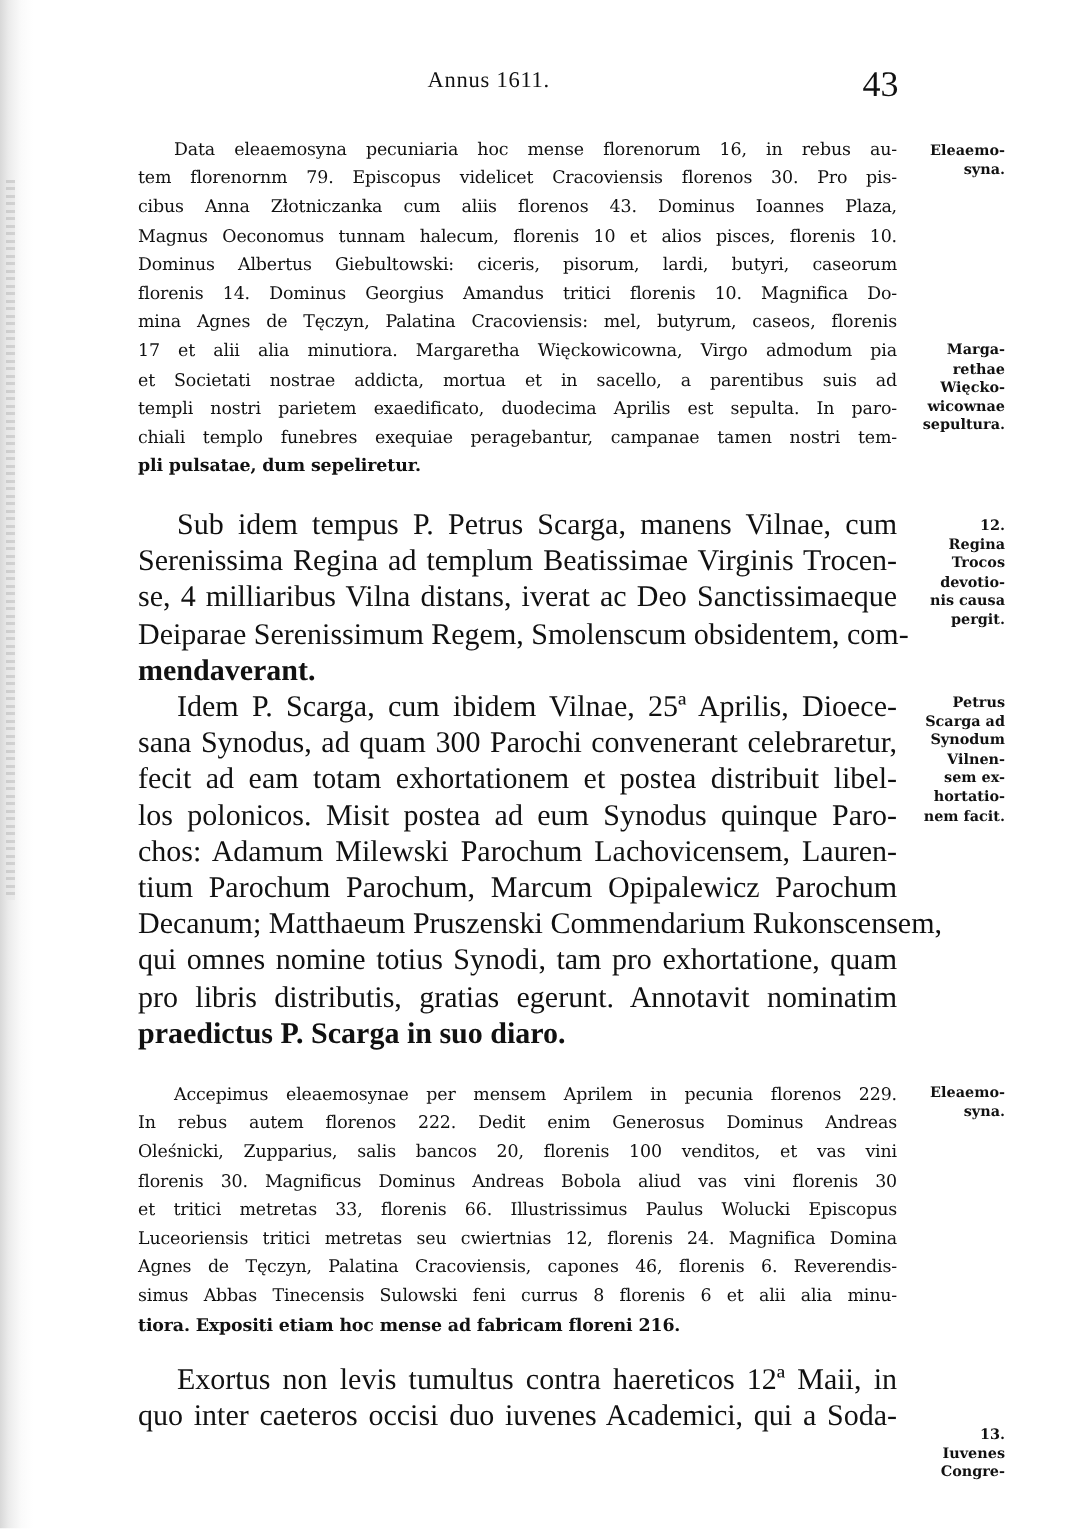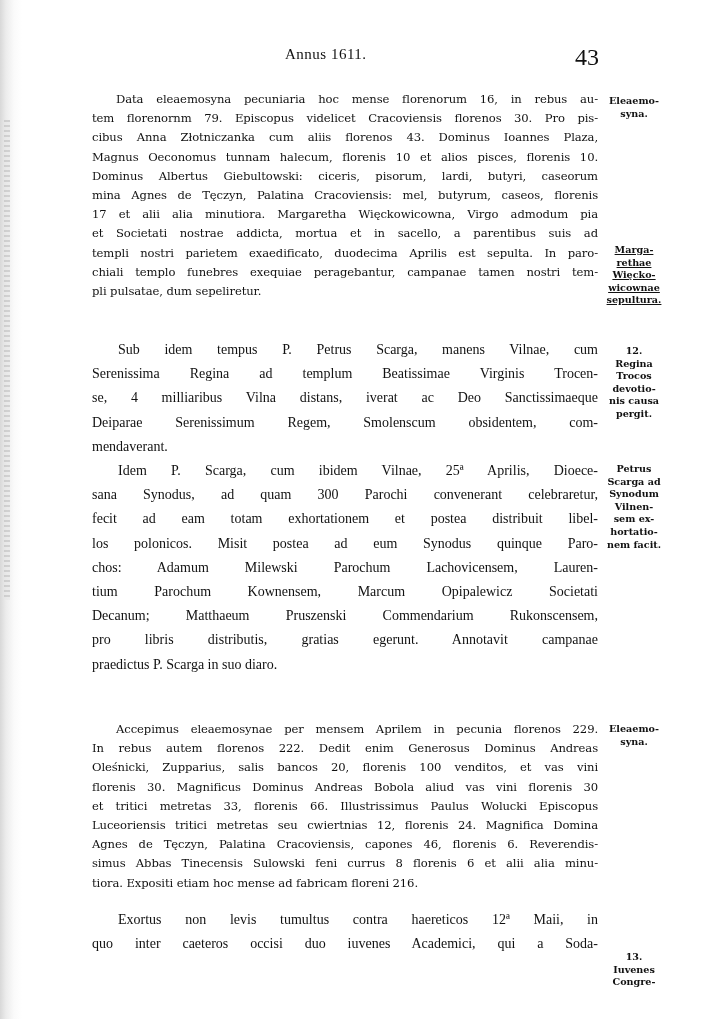--- a/index.html
+++ b/index.html
@@ -22,47 +22,48 @@
   .running-head {
     position: absolute; left: 285px; top: 2px;
     font-family: "Liberation Serif", serif; font-size: 15px; letter-spacing: .5px;
   }
   .page-num {
     position: absolute; left: 575px; top: 0px;
     font-family: "Liberation Serif", serif; font-size: 24px;
   }
   .block { position: absolute; left: 92px; width: 506px; text-align: justify; }
   .small { font-family: "DejaVu Serif", serif; font-size: 11.6px; line-height: 19.2px; font-weight: 500; letter-spacing: -.1px; }
-  .large { font-family: "Liberation Serif", serif; font-size: 14px; line-height: 24.2px; }
+  .large { font-family: "Liberation Serif", serif; font-size: 20px; line-height: 24.2px; }
   .line { display: block; white-space: nowrap; text-align-last: justify; }
-  .line.last { text-align-last: left; }
+  .line.last { text-align-last: left; font-weight: bold; }
   .indent { padding-left: 24px; }
   .indent-l { padding-left: 26px; }
   .margin-note {
-    position: absolute; left: 598px; width: 72px; text-align: center;
+    position: absolute; left: 598px; width: 72px; text-align: right;
     font-family: "DejaVu Serif", serif; font-weight: bold; font-size: 9.6px; line-height: 12.6px;
   }
   .margin-note span { display: block; white-space: nowrap; }
 </style>
 </head>
 <body>
 
 <div class="scan-edge"></div>
 
 <div class="header">
   <span class="running-head">Annus 1611.</span>
   <span class="page-num">43</span>
 </div>
 
 <div class="block small" style="top:90px;">
   <span class="line indent">Data eleaemosyna pecuniaria hoc mense florenorum 16, in rebus au-</span>
   <span class="line">tem florenornm 79. Episcopus videlicet Cracoviensis florenos 30. Pro pis-</span>
   <span class="line">cibus Anna Złotniczanka cum aliis florenos 43. Dominus Ioannes Plaza,</span>
   <span class="line">Magnus Oeconomus tunnam halecum, florenis 10 et alios pisces, florenis 10.</span>
   <span class="line">Dominus Albertus Giebultowski: ciceris, pisorum, lardi, butyri, caseorum</span>
+  <span class="line">florenis 14. Dominus Georgius Amandus tritici florenis 10. Magnifica Do-</span>
   <span class="line">mina Agnes de Tęczyn, Palatina Cracoviensis: mel, butyrum, caseos, florenis</span>
   <span class="line">17 et alii alia minutiora. Margaretha Więckowicowna, Virgo admodum pia</span>
   <span class="line">et Societati nostrae addicta, mortua et in sacello, a parentibus suis ad</span>
   <span class="line">templi nostri parietem exaedificato, duodecima Aprilis est sepulta. In paro-</span>
   <span class="line">chiali templo funebres exequiae peragebantur, campanae tamen nostri tem-</span>
   <span class="line last">pli pulsatae, dum sepeliretur.</span>
 </div>
 
 <div class="block large" style="top:338px;">
   <span class="line indent-l">Sub idem tempus P. Petrus Scarga, manens Vilnae, cum</span>
@@ -71,23 +72,24 @@
   <span class="line">Deiparae Serenissimum Regem, Smolenscum obsidentem, com-</span>
   <span class="line last">mendaverant.</span>
 </div>
 
 <div class="block large" style="top:459px;">
   <span class="line indent-l">Idem P. Scarga, cum ibidem Vilnae, 25ª Aprilis, Dioece-</span>
   <span class="line">sana Synodus, ad quam 300 Parochi convenerant celebraretur,</span>
   <span class="line">fecit ad eam totam exhortationem et postea distribuit libel-</span>
   <span class="line">los polonicos. Misit postea ad eum Synodus quinque Paro-</span>
   <span class="line">chos: Adamum Milewski Parochum Lachovicensem, Lauren-</span>
-  <span class="line">tium Parochum Kownensem, Marcum Opipalewicz Societati</span>
+  <span class="line">tium Parochum Parochum, Marcum Opipalewicz Parochum</span>
   <span class="line">Decanum; Matthaeum Pruszenski Commendarium Rukonscensem,</span>
-  <span class="line">pro libris distributis, gratias egerunt. Annotavit campanae</span>
+  <span class="line">qui omnes nomine totius Synodi, tam pro exhortatione, quam</span>
+  <span class="line">pro libris distributis, gratias egerunt. Annotavit nominatim</span>
   <span class="line last">praedictus P. Scarga in suo diaro.</span>
 </div>
 
 <div class="block small" style="top:720px;">
   <span class="line indent">Accepimus eleaemosynae per mensem Aprilem in pecunia florenos 229.</span>
   <span class="line">In rebus autem florenos 222. Dedit enim Generosus Dominus Andreas</span>
   <span class="line">Oleśnicki, Zupparius, salis bancos 20, florenis 100 venditos, et vas vini</span>
   <span class="line">florenis 30. Magnificus Dominus Andreas Bobola aliud vas vini florenis 30</span>
   <span class="line">et tritici metretas 33, florenis 66. Illustrissimus Paulus Wolucki Episcopus</span>
   <span class="line">Luceoriensis tritici metretas seu cwiertnias 12, florenis 24. Magnifica Domina</span>
@@ -99,21 +101,21 @@
 <div class="block large" style="top:908px;">
   <span class="line indent-l">Exortus non levis tumultus contra haereticos 12ª Maii, in</span>
   <span class="line">quo inter caeteros occisi duo iuvenes Academici, qui a Soda-</span>
 </div>
 
 <div class="margin-note" style="top:95px;">
   <span>Eleaemo-</span>
   <span>syna.</span>
 </div>
 
-<div class="margin-note" style="top:244px;text-decoration:underline;">
+<div class="margin-note" style="top:228px;">
   <span>Marga-</span>
   <span>rethae</span>
   <span>Więcko-</span>
   <span>wicownae</span>
   <span>sepultura.</span>
 </div>
 
 <div class="margin-note" style="top:345px;">
   <span>12.</span>
   <span>Regina</span>

